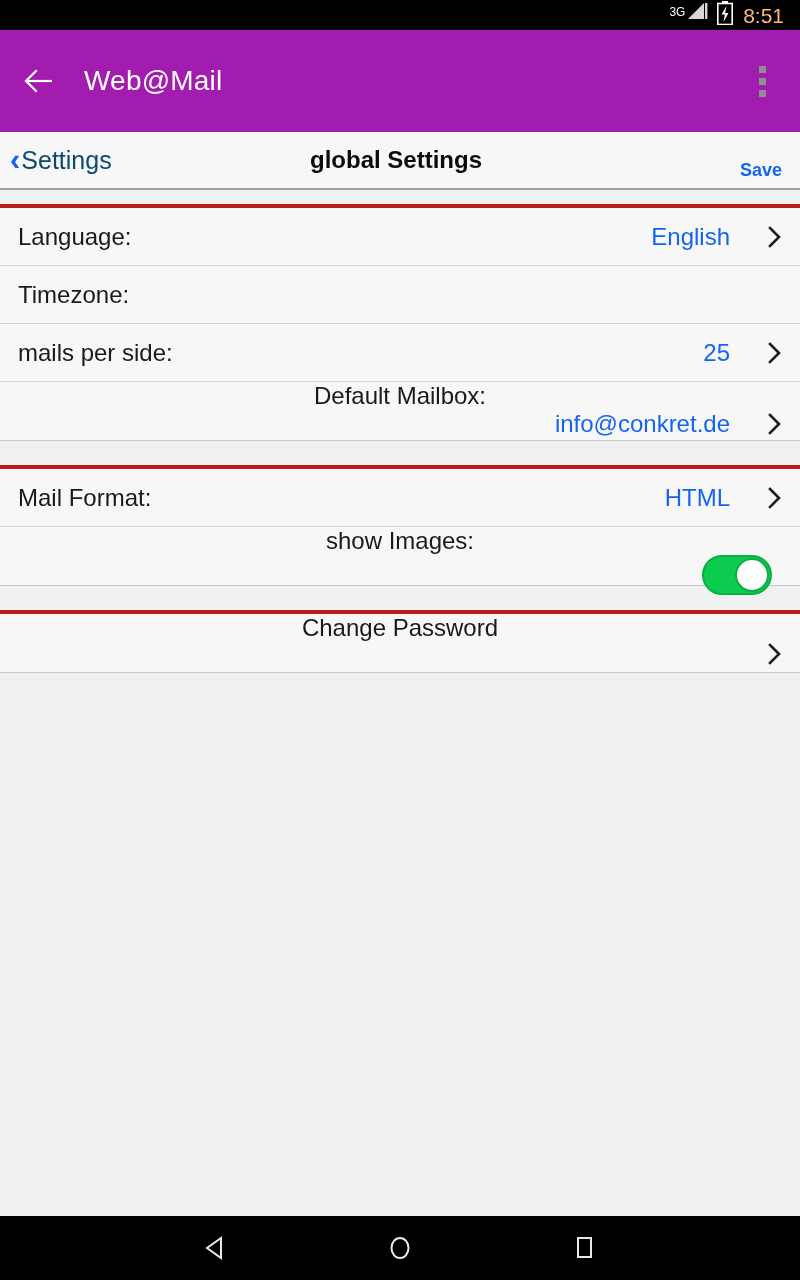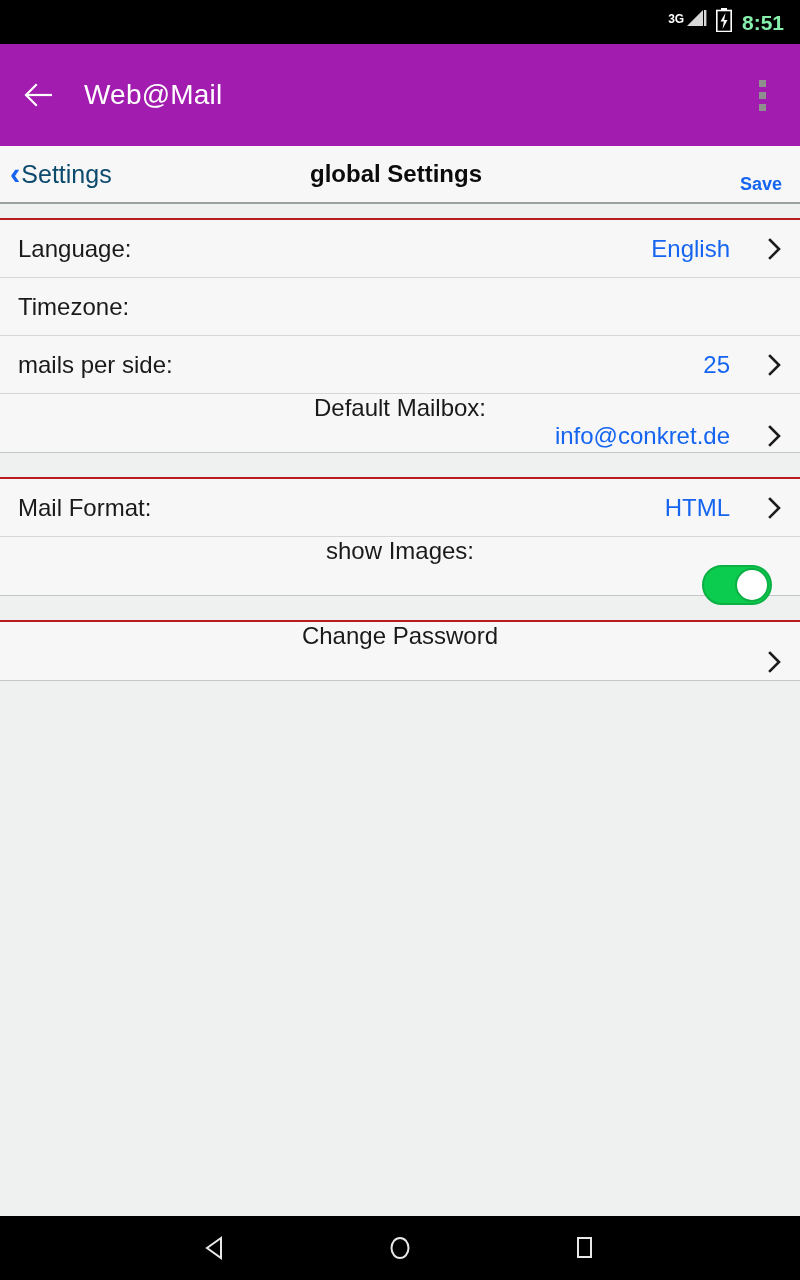--- a/index.html
+++ b/index.html
@@ -18,29 +18,28 @@
     position: relative;
     width: 800px;
     height: 1280px;
     background: #eff1f1;
     display: flex;
     flex-direction: column;
   }
 
   
   .status-bar {
-    height: 44px;
+    height: 30px;
     background: #000000;
     display: flex;
     align-items: center;
     justify-content: flex-end;
     padding-right: 16px;
     box-sizing: border-box;
     flex: 0 0 auto;
-    font-weight: bold;
   }
   .status-right {
     display: flex;
     align-items: center;
     gap: 9px;
   }
   .sig-wrap {
     display: flex;
     align-items: flex-end;
     height: 22px;
@@ -50,21 +49,21 @@
     font-size: 12px;
     line-height: 12px;
     margin-right: 1px;
     margin-bottom: 8px;
     letter-spacing: -0.2px;
   }
   .battery-icon {
     display: block;
   }
   .status-time {
-    color: #86efac;
+    color: #fdba74;
     font-size: 21px;
     line-height: 21px;
     font-family: "Liberation Sans", sans-serif;
     letter-spacing: 0px;
     margin-left: 1px;
   }
 
   
   .app-bar {
     height: 102px;
@@ -166,21 +165,21 @@
     background: #eff1f1;
     overflow: hidden;
   }
   .gap-band {
     height: 24px;
     background: #eff1f1;
   }
   .gap-band.first { height: 14px; }
   .list-group {
     background: #f7f7f7;
-    border-top: 2px solid #b91c1c;
+    border-top: 4px solid #b91c1c;
     border-bottom: 1px solid #c3c7c8;
   }
   .row {
     height: 58px;
     display: flex;
     align-items: center;
     padding: 0 18px 0 18px;
     box-sizing: border-box;
     background: #f7f7f7;
     border-bottom: 1px solid #d5d8d9;

